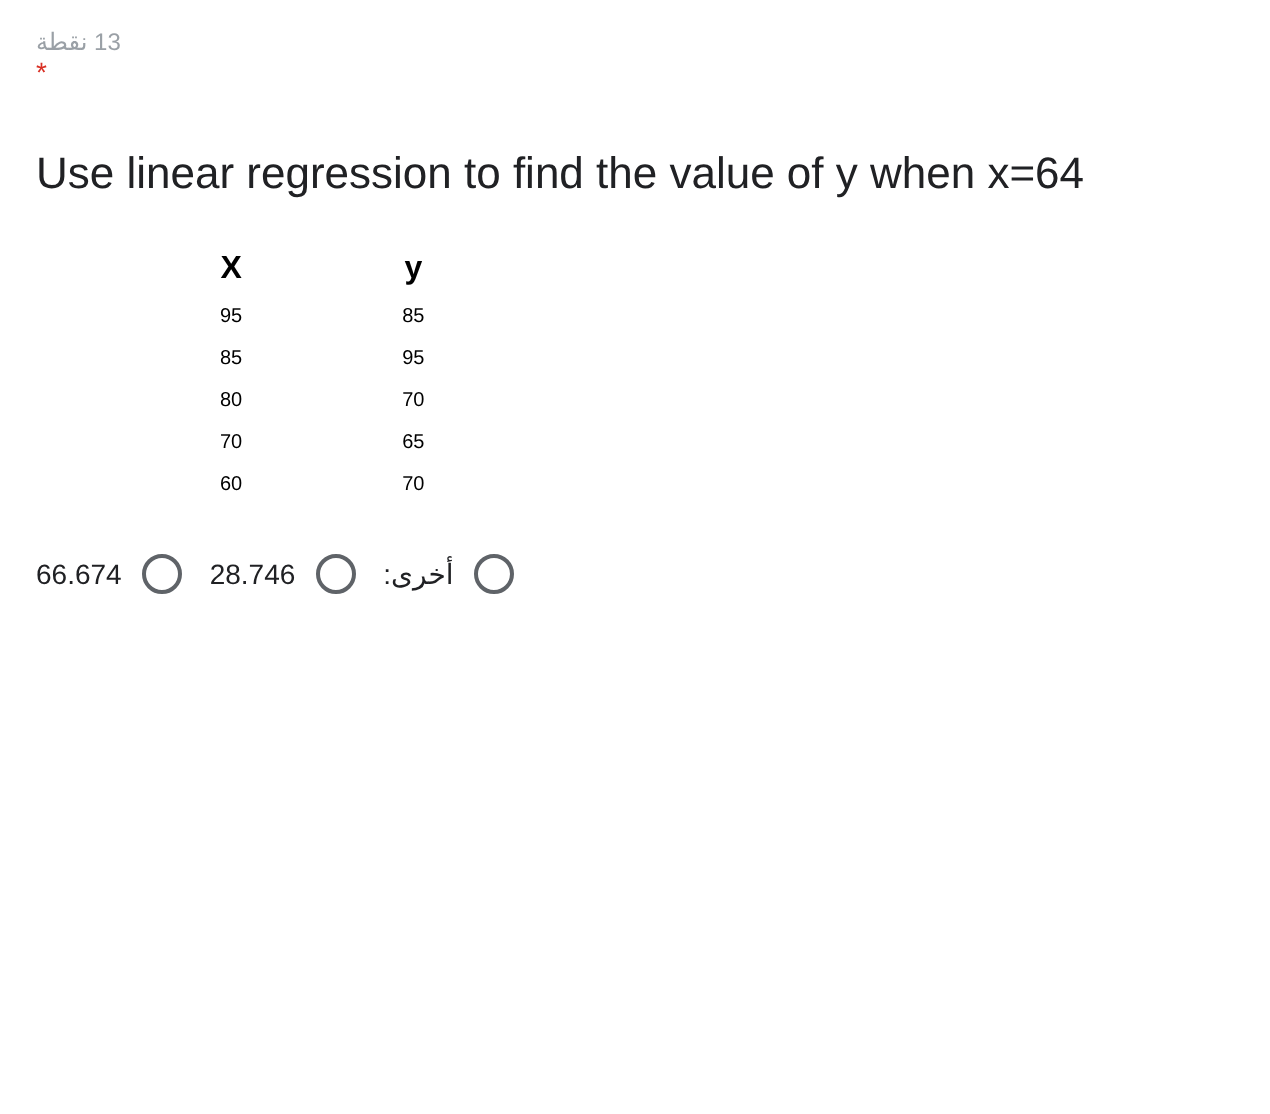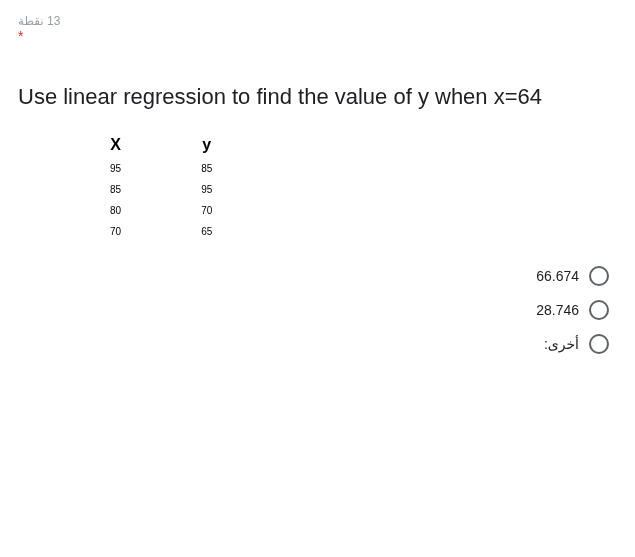--- a/index.html
+++ b/index.html
@@ -22,21 +22,21 @@
   .points-label {
     color: #9aa0a6;
     font-size: 12px;
     direction: rtl;
   }
   .required-star {
     color: #d93025;
     font-size: 14px;
   }
   .question-text {
-    margin-top: 40px;
+    margin-top: 30px;
     font-size: 22px;
     color: #202124;
     font-weight: 400;
   }
   .data-table {
     margin-top: 22px;
     margin-left: 52px;
     border-collapse: collapse;
   }
   .data-table th {
@@ -48,21 +48,21 @@
   }
   .data-table td {
     font-size: 10px;
     padding: 5px 40px;
     text-align: center;
     color: #000;
   }
   .options-block {
     margin-top: 24px;
     display: flex;
-    flex-direction: column;
+    flex-direction: row;
     gap: 14px;
     align-items: flex-end;
     padding-right: 8px;
   }
   .option-row {
     display: flex;
     align-items: center;
     gap: 10px;
     direction: rtl;
     cursor: pointer;
@@ -109,20 +109,24 @@
       <td>95</td>
     </tr>
     <tr>
       <td>80</td>
       <td>70</td>
     </tr>
     <tr>
       <td>70</td>
       <td>65</td>
     </tr>
+    <tr>
+      <td>60</td>
+      <td>70</td>
+    </tr>
   </tbody>
 </table>
 
 <div class="options-block">
   <div class="option-row">
     <span class="radio-circle"></span>
     <span class="option-label">66.674</span>
   </div>
   <div class="option-row">
     <span class="radio-circle"></span>

